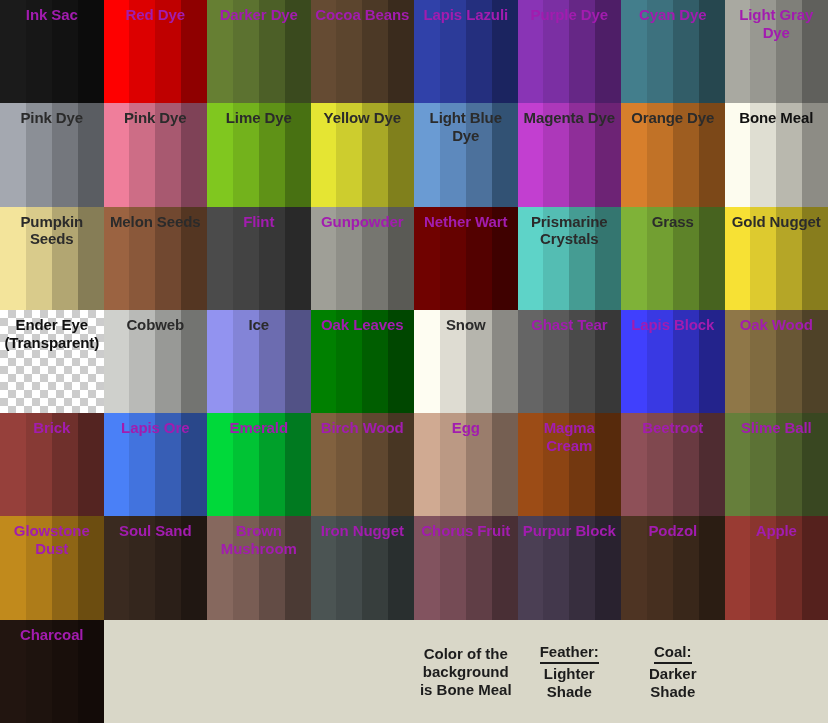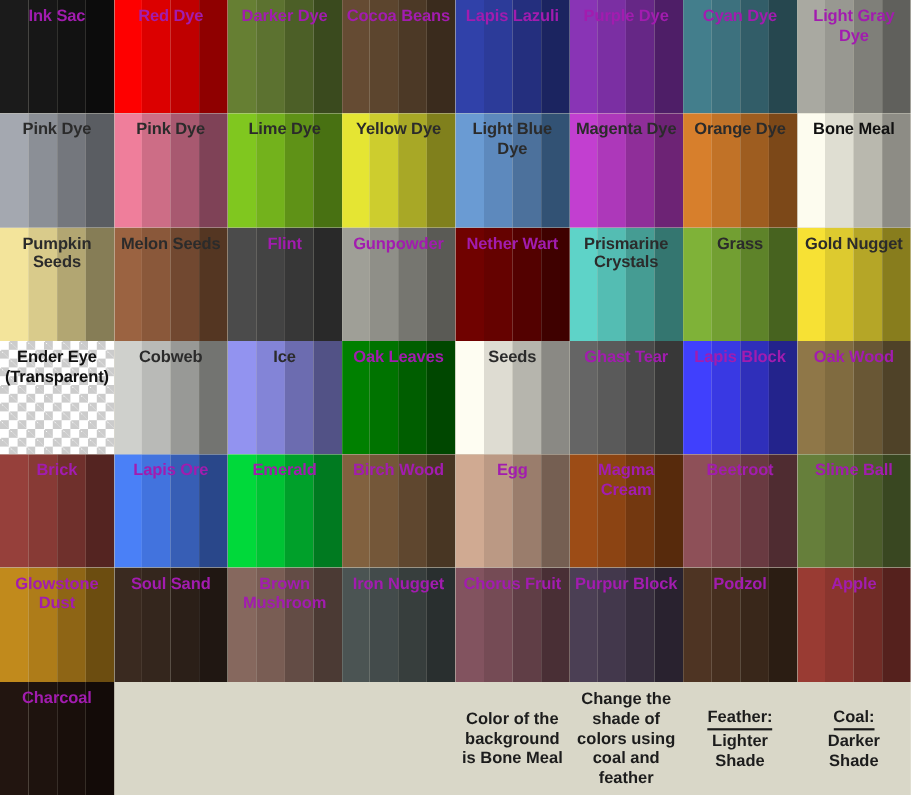--- a/index.html
+++ b/index.html
@@ -344,21 +344,21 @@
         </div>
         <div class="label light">Oak Leaves</div>
       </div>
       <div class="cell">
         <div class="stripes">
           <i title="#fefdf2" style="background: rgb(254, 253, 242);"></i>
           <i title="#dedcd2" style="background: rgb(222, 220, 210);"></i>
           <i title="#b6b5ad" style="background: rgb(182, 181, 173);"></i>
           <i title="#8a8984" style="background: rgb(138, 137, 132);"></i>
         </div>
-        <div class="label dark">Seeds</div>
+        <div class="label dark">Snow</div>
       </div>
       <div class="cell">
         <div class="stripes">
           <i title="#656565" style="background: rgb(101, 101, 101);"></i>
           <i title="#5a5a5a" style="background: rgb(90, 90, 90);"></i>
           <i title="#4a4a4a" style="background: rgb(74, 74, 74);"></i>
           <i title="#383838" style="background: rgb(56, 56, 56);"></i>
         </div>
         <div class="label light">Ghast Tear</div>
       </div>
@@ -532,23 +532,18 @@
           <i title="#130b08" style="background: rgb(19, 11, 8);"></i>
         </div>
         <div class="label light">Charcoal</div>
       </div>
     </div>
 
   <div class="notes">
     <div class="note">Color of the
 background
 is Bone Meal</div>
-    <div class="note">Change the
-shade of
-colors using
-coal and
-feather</div>
     <div class="note"><span class="hdr">Feather:</span><br><span>Lighter
 Shade</span></div>
     <div class="note"><span class="hdr">Coal:</span><br><span>Darker
 Shade</span></div>
   </div>
 </div>
 
 </body></html>

